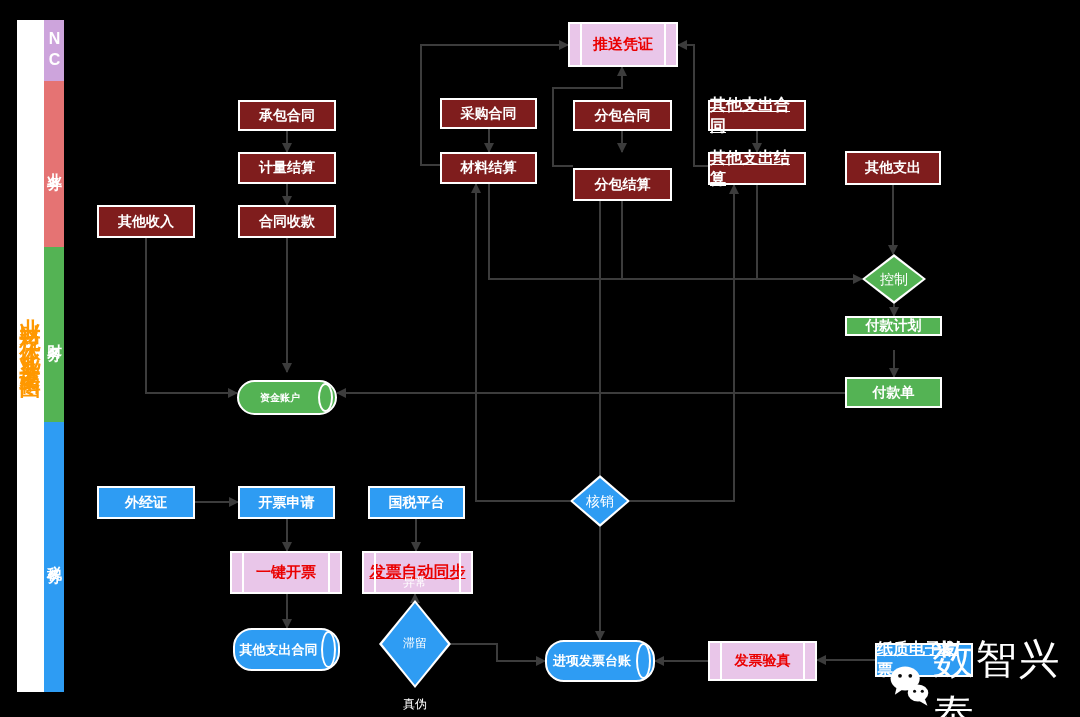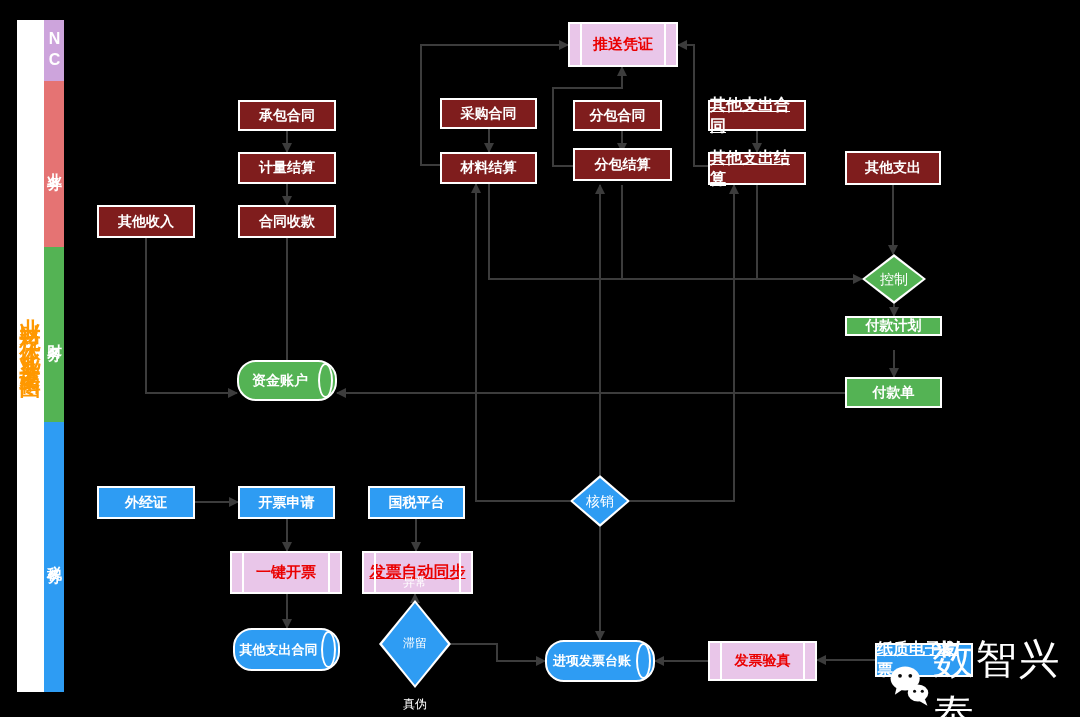--- a/index.html
+++ b/index.html
@@ -114,24 +114,24 @@
     </div>
   <div class="box red" style="left:97px;top:205px;width:98px;height:33px">
       <span>其他收入</span>
     </div>
   <div class="box red" style="left:440px;top:98px;width:97px;height:31px">
       <span>采购合同</span>
     </div>
   <div class="box red" style="left:440px;top:152px;width:97px;height:32px">
       <span>材料结算</span>
     </div>
-  <div class="box red" style="left:573px;top:100px;width:89px;height:31px">
+  <div class="box red" style="left:573px;top:100px;width:99px;height:31px">
       <span>分包合同</span>
     </div>
-  <div class="box red" style="left:573px;top:148px;width:99px;height:33px">
+  <div class="box red" style="left:573px;top:168px;width:99px;height:33px">
       <span>分包结算</span>
     </div>
   <div class="box red f13" style="left:708px;top:100px;width:98px;height:31px">
       <span>其他支出合同</span>
     </div>
   <div class="box red f13" style="left:708px;top:152px;width:98px;height:33px">
       <span>其他支出结算</span>
     </div>
   <div class="box red" style="left:845px;top:151px;width:96px;height:34px">
       <span>其他支出</span>
@@ -143,21 +143,21 @@
     <div class="d-label">
         <span>控制</span>
       </div>
   </div>
   <div class="box green" style="left:845px;top:316px;width:97px;height:20px">
       <span>付款计划</span>
     </div>
   <div class="box green" style="left:845px;top:377px;width:97px;height:31px">
       <span>付款单</span>
     </div>
-  <div class="cyl" style="left:237px;top:360px;width:100px;height:41px;background:#54b354;font-size:14px">
+  <div class="cyl" style="left:237px;top:380px;width:100px;height:35px;background:#54b354;font-size:10px">
       <span>资金账户</span>
     </div>
 
   <div class="box lav predef f15" style="left:568px;top:22px;width:110px;height:45px">
       <span>推送凭证</span>
     </div>
   <div class="box lav predef f15" style="left:230px;top:551px;width:112px;height:43px">
       <span>一键开票</span>
     </div>
   <div class="box lav predef" style="left:708px;top:641px;width:109px;height:40px">

